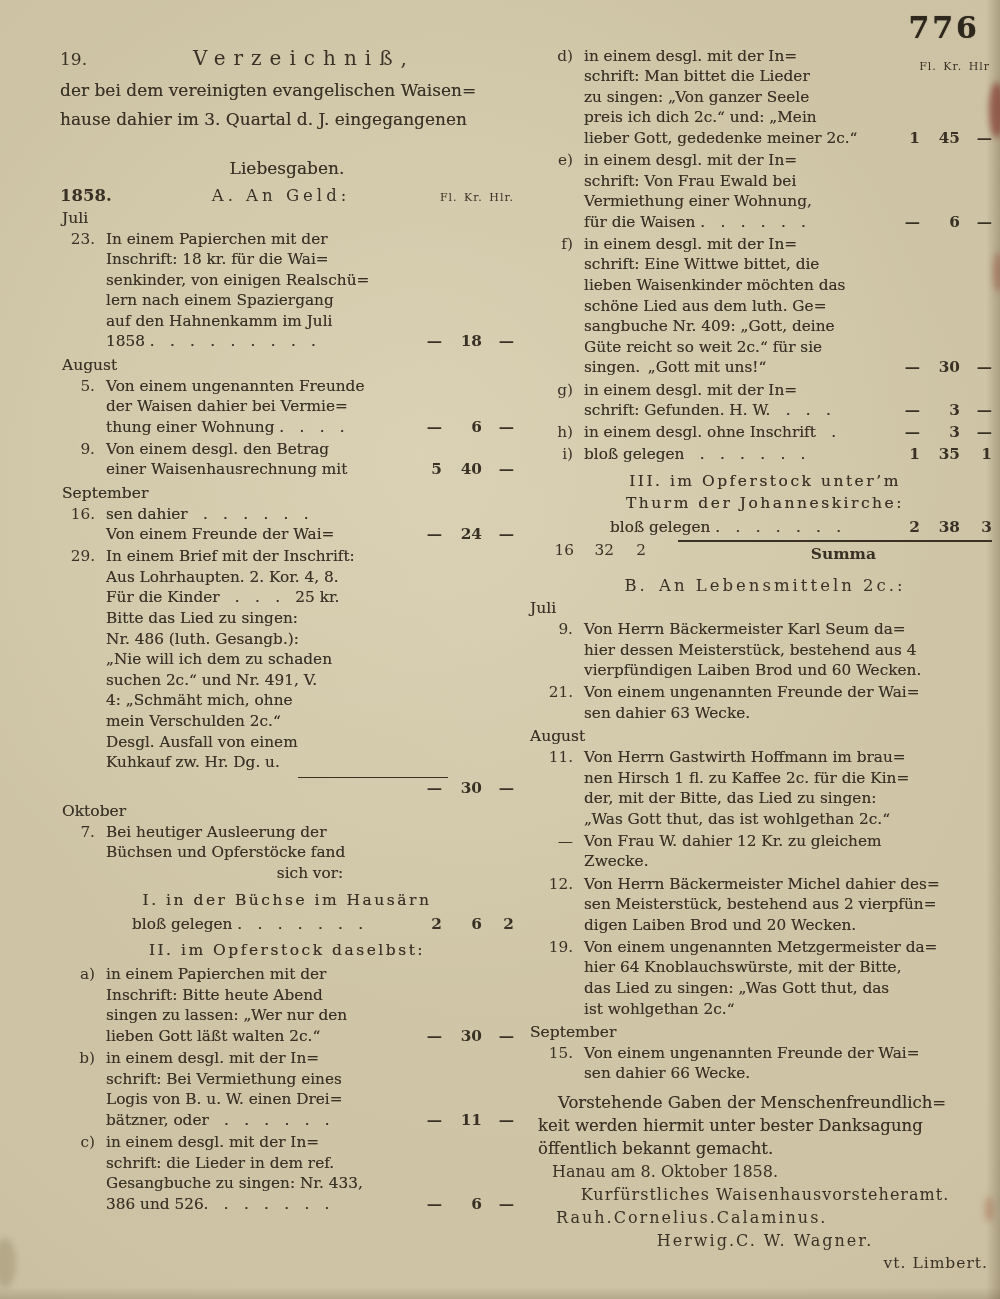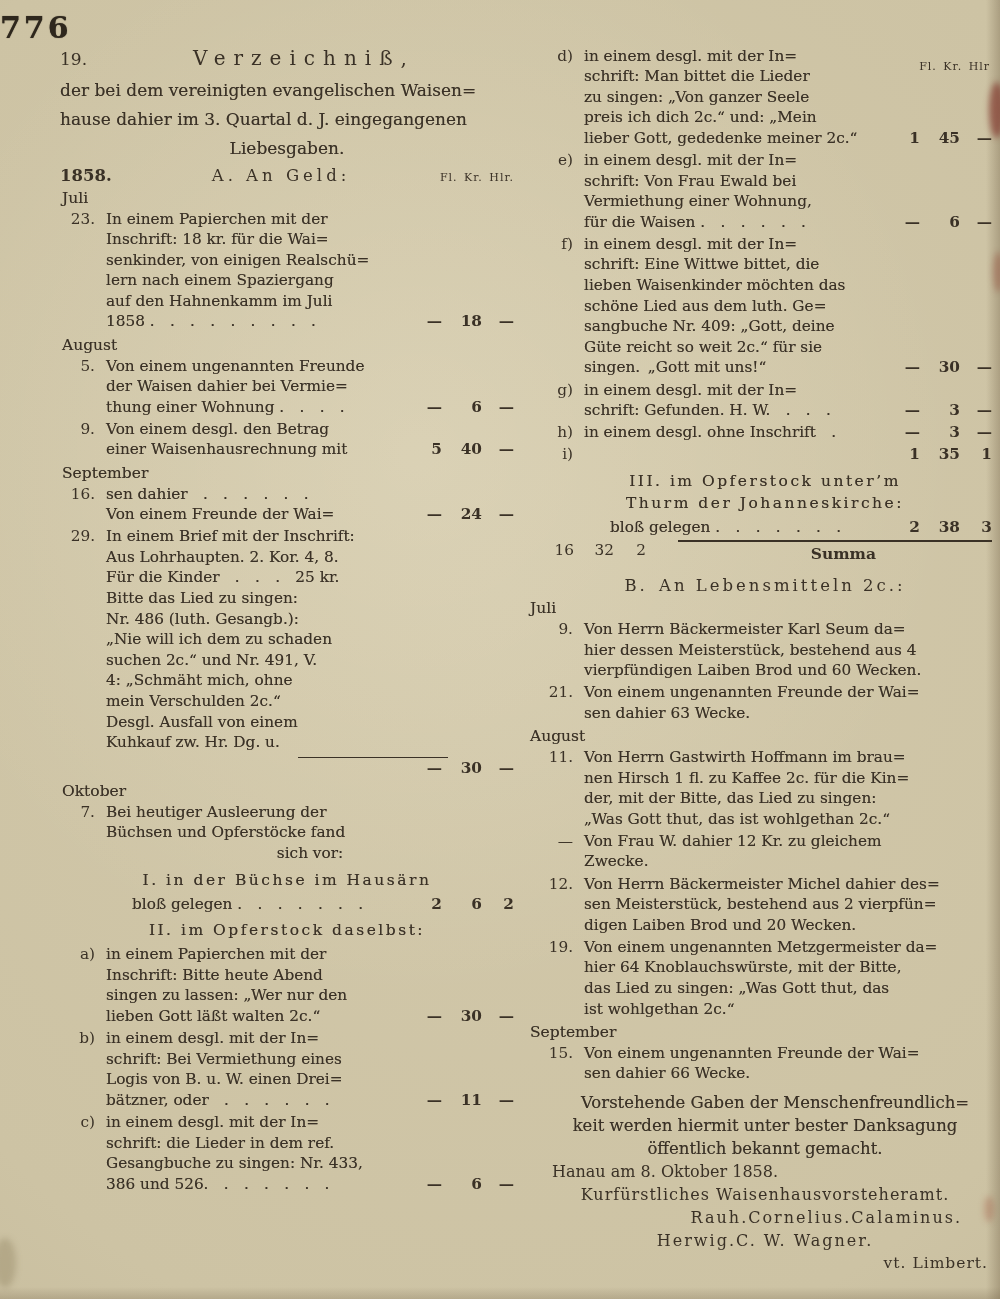--- a/index.html
+++ b/index.html
@@ -5,35 +5,35 @@
   html,body{margin:0;padding:0;width:1000px;height:1299px;overflow:hidden;}
   body{
     font-family:"DejaVu Serif","Liberation Serif",serif;
     color:#3a3126;
     background:
       radial-gradient(90% 70% at 42% 35%, rgba(255,250,230,.20), rgba(0,0,0,0) 60%),
       radial-gradient(130% 110% at 50% 45%, #d2c8aa 0%, #cdc3a4 55%, #c2b797 85%, #b4aa8a 100%);
   }
   .page{position:relative;width:1000px;height:1299px;}
   .pageno{
-    position:absolute;top:10px;left:0;right:20px;text-align:left;
+    position:absolute;top:10px;left:0;right:20px;text-align:right;
     font-size:30px;font-weight:bold;letter-spacing:3px;color:#2e271d;
     text-shadow:0 0 1px rgba(46,39,29,.7);
   }
   
   .colL{position:absolute;left:60px;top:46px;width:454px;}
   .colR{position:absolute;left:538px;top:44px;width:454px;}
   .tline,.subline,.month,.shline{text-shadow:0 0 .5px rgba(58,49,38,.55);}
   
   .arthead{display:flex;align-items:baseline;}
   .artno{flex:0 0 60px;font-size:17px;}
   .arttitle{flex:1;text-align:center;font-size:20px;letter-spacing:8px;padding-right:26px;}
   .subt{margin-top:6px;}
   .subline{font-size:17px;line-height:29px;white-space:nowrap;}
-  .subline.c{text-align:center;}
+  .subline.c{text-align:center;margin-top:20px;}
   .yearrow{display:flex;align-items:baseline;margin:3px 0 2px;}
   .year{flex:0 0 74px;font-size:16.5px;font-weight:bold;}
   .angeld{flex:1;text-align:center;font-size:16.5px;letter-spacing:4px;}
   .mhead{flex:0 0 86px;font-size:11px;text-align:right;letter-spacing:1px;white-space:nowrap;}
   .mheadR{position:absolute;top:16px;right:2px;font-size:11px;letter-spacing:1px;}
   
   .flow{position:relative;}
   .month{margin:4px 0 1px 2px;font-size:15.5px;}
   .colR .month{margin-left:-8px;}
   .entry{position:relative;display:flex;margin:1.5px 0;}
@@ -50,25 +50,25 @@
   .erule{border-top:1.6px solid #3a3126;width:150px;margin:4px -46px 0 auto;}
   .subhead{text-align:center;letter-spacing:2.5px;margin:5px 0 3px;}
   .shline{font-size:15.5px;line-height:22px;}
   .summa{position:relative;height:27px;margin:3px 0 2px;}
   .summa .srule{position:absolute;left:140px;right:0;top:0;border-top:2px solid #3a3126;}
   .summa .slabel{position:absolute;right:116px;top:4px;font-weight:bold;font-size:15.5px;}
   .summa .amts{bottom:1px;}
   .bheader{text-align:center;letter-spacing:3px;font-size:16.5px;margin:9px 0 3px;}
   
   .closing{margin-top:7px;}
-  .cpara .tline{font-size:16.5px;line-height:23px;text-align:center;}
+  .cpara .tline{font-size:16.5px;line-height:23px;}
   .cpara .tline:first-child{text-indent:20px;}
   .dateline{font-size:16px;line-height:23px;margin-left:14px;}
   .office{text-align:center;font-size:16px;line-height:23px;letter-spacing:1px;}
-  .sigrow1{display:flex;justify-content:flex-end;padding:0 30px 0 18px;letter-spacing:2px;font-size:16px;line-height:23px;}
+  .sigrow1{display:flex;justify-content:flex-start;padding:0 30px 0 18px;letter-spacing:2px;font-size:16px;line-height:23px;}
   .sigrow2{display:flex;justify-content:center;letter-spacing:2px;font-size:16px;line-height:23px;}
   .vt{text-align:right;padding-right:4px;font-size:15.5px;line-height:22px;letter-spacing:1px;}
   
   .edge-right{position:absolute;right:0;top:0;bottom:0;width:14px;
     background:linear-gradient(to left, rgba(92,74,48,.30), rgba(92,74,48,0));}
   .edge-bottom{position:absolute;left:0;right:0;bottom:0;height:12px;
     background:linear-gradient(to top, rgba(92,74,48,.22), rgba(92,74,48,0));}
   .stain{position:absolute;border-radius:50%;filter:blur(3px);}
   .stain.s1{right:-5px;top:82px;width:16px;height:56px;background:rgba(118,30,24,.55);}
   .stain.s2{right:-4px;top:252px;width:11px;height:40px;background:rgba(140,55,38,.35);}
@@ -315,20 +315,23 @@
             <div class="tline">in einem desgl. ohne Inschrift  .</div>
           </div>
           <div class="amts">
             <span class="a0">—</span>
             <span class="a1">3</span>
             <span class="a2">—</span>
           </div>
         </div>
         <div class="entry hasamt">
           <div class="num">i)</div>
+          <div class="body">
+            <div class="tline">bloß gelegen  .  .  .  .  .  .</div>
+          </div>
           <div class="amts">
             <span class="a0">1</span>
             <span class="a1">35</span>
             <span class="a2">1</span>
           </div>
         </div>
         <div class="subhead">
           <div class="shline">III. im Opferstock unter’m</div>
           <div class="shline">Thurm der Johanneskirche:</div>
         </div>

